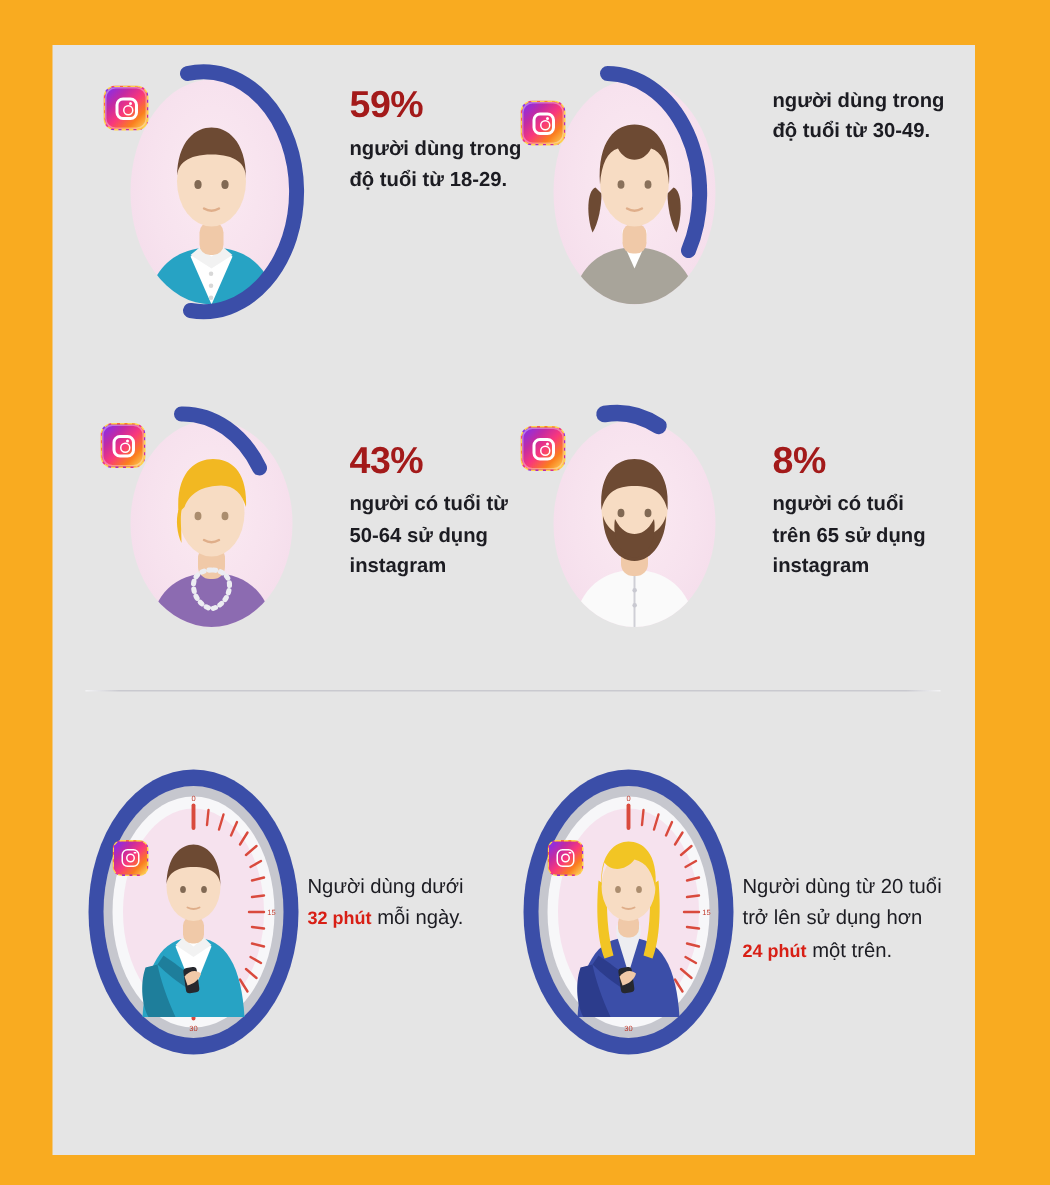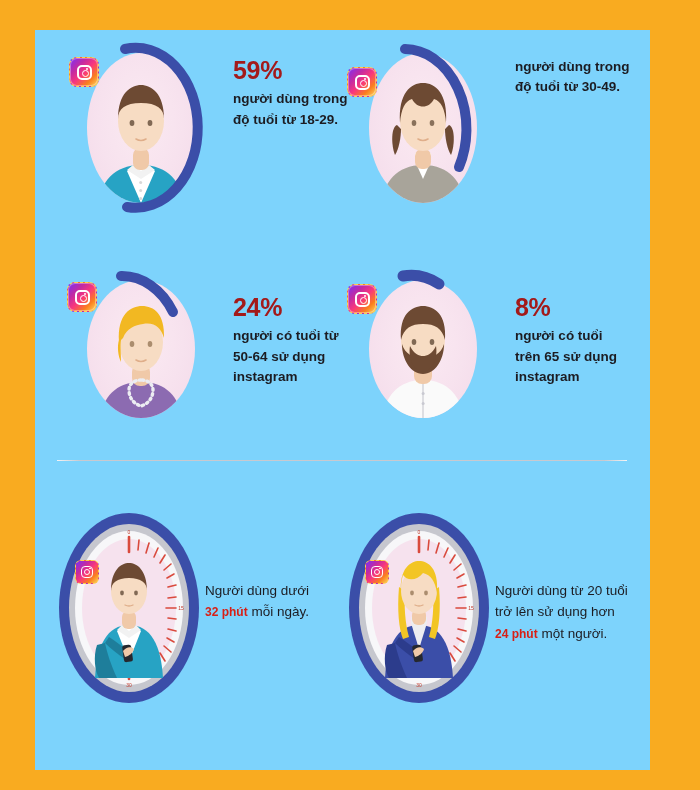--- a/index.html
+++ b/index.html
@@ -10,21 +10,21 @@
     overflow:hidden;
   }
   #canvas { position:relative; width:700px; height:790px; }
 
   .frame-bg { position:absolute; inset:0; background:#F9AB20; }
 
   .content {
     position:absolute;
     left:35px; top:30px;
     width:615px; height:740px;
-    background:#7dd3fc;
+    background:#e5e5e5;
   }
 
   
   .stat-card { position:absolute; width:300px; height:200px; }
   .stat-card.r1 { top:5px; }
   .stat-card.r2 { top:228px; }
   .stat-card.c1 { left:30px; }
   .stat-card.c2 { left:312px; }
 
   .portrait-wrap { position:absolute; left:0; top:0; width:160px; height:185px; }
@@ -193,21 +193,21 @@
           </svg>
         </div>
         <svg class="arc-svg" viewBox="0 0 160 185">
           <path d="M 56 18 A 60 76 0 0 1 108 54" fill="none" stroke="#3B4EA8" stroke-width="10" stroke-linecap="round"></path>
         </svg>
         <div class="ig-icon" style="left:2px; top:24px;">
           <span class="ig-glyph"></span>
         </div>
       </div>
       <div class="stat-text" style="top:36px;">
-        <div class="pct">24%</div>
+        <div class="pct">43%</div>
         <div class="desc">
           <div>người có tuổi từ</div>
           <div>50-64 sử dụng</div>
           <div>instagram</div>
         </div>
       </div>
     </div>
 
     <div class="stat-card r2 c2">
       <div class="portrait-wrap small">
@@ -367,19 +367,19 @@
           </svg>
         </div>
         <div class="clock-ig">
           <span class="ig-glyph"></span>
         </div>
       </div>
       <div class="clock-text">
         <div class="clock-line">Người dùng từ 20 tuổi</div>
         <div class="clock-line">trở lên sử dụng hơn</div>
         <div class="clock-line">
-          <span class="hl">24 phút</span><span> một người.</span>
+          <span class="hl">24 phút</span><span> một trên.</span>
         </div>
       </div>
     </div>
 
   </div>
 </div>
 
 </body></html>

